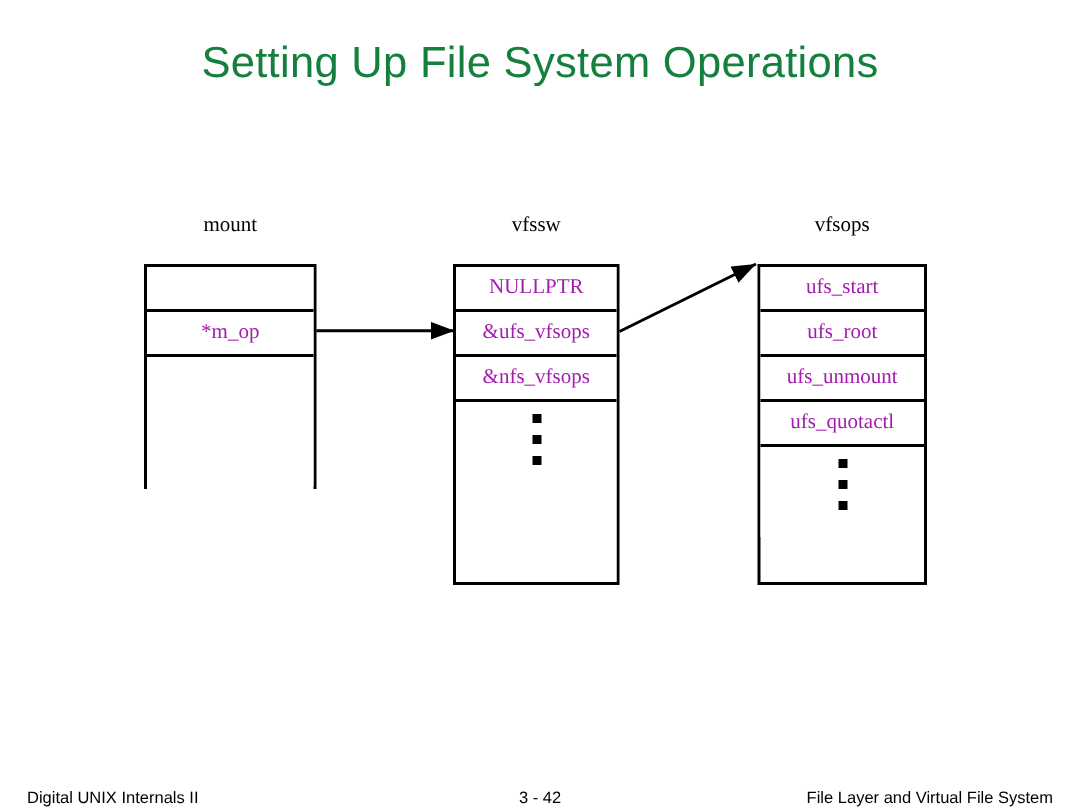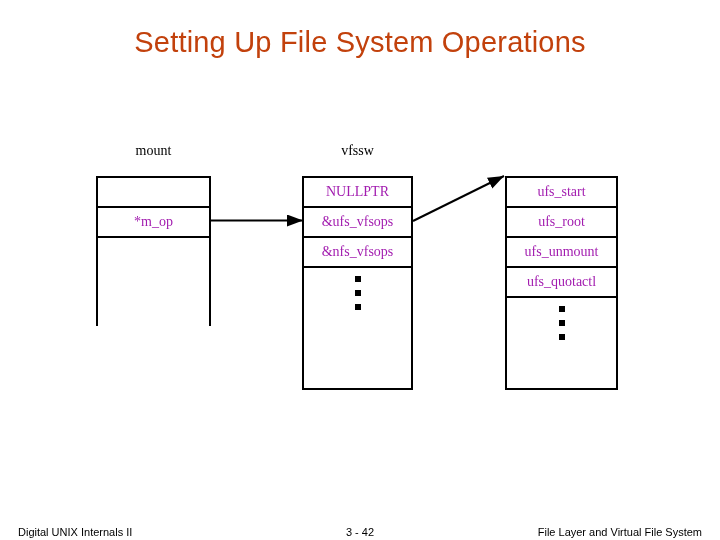--- a/index.html
+++ b/index.html
@@ -27,21 +27,21 @@
   #slide-title {
     position: absolute;
     left: 0;
     top: 26px;
     width: 720px;
     text-align: center;
     font-family: "Liberation Sans", sans-serif;
     font-size: 29px;
     font-weight: normal;
     letter-spacing: 0.2px;
-    color: #c2410c;
+    color: #15803d;
     white-space: nowrap;
   }
 
   
   .col-header {
     position: absolute;
     font-family: "Liberation Serif", serif;
     font-size: 14px;
     color: #000000;
     text-align: center;
@@ -129,20 +129,21 @@
 </style>
 </head>
 <body>
 
 <div id="slide">
 
   <div id="slide-title">Setting Up File System Operations</div>
 
   <div id="hdr-mount" class="col-header">mount</div>
   <div id="hdr-vfssw" class="col-header">vfssw</div>
+  <div id="hdr-vfsops" class="col-header">vfsops</div>
 
   <div id="box-mount" class="struct-box">
     <div class="cell"></div>
     <div class="cell">*m_op</div>
     <div id="fill-mount" class="filler"></div>
   </div>
 
   <div id="box-vfssw" class="struct-box">
     <div class="cell">NULLPTR</div>
     <div class="cell">&amp;ufs_vfsops</div>

